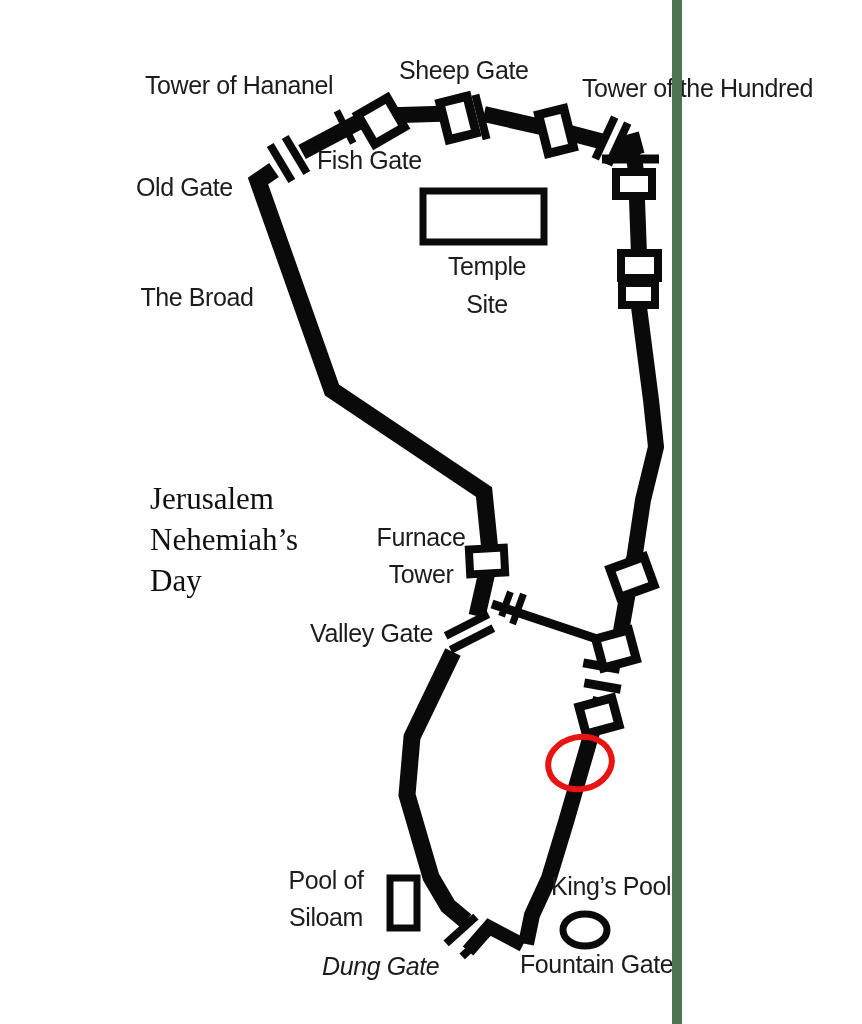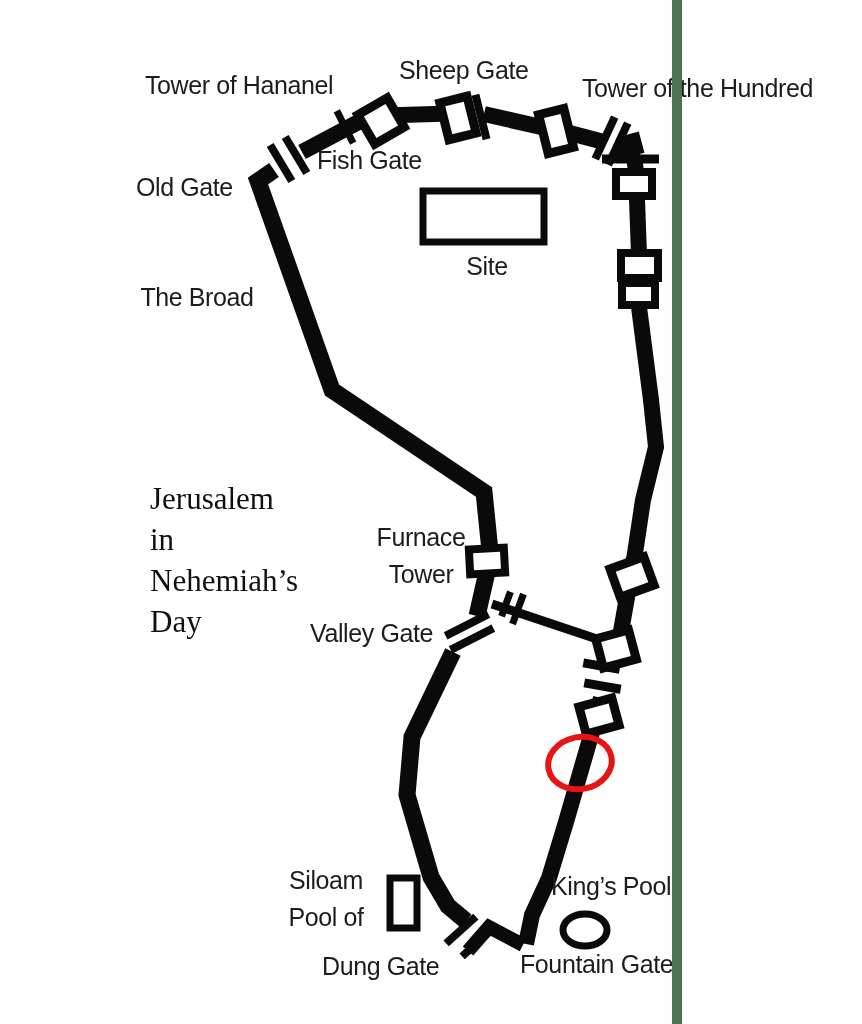--- a/index.html
+++ b/index.html
@@ -40,21 +40,21 @@
   #lbl-tower-of-hananel { left: 145px; top: 71px; }
   #lbl-sheep-gate       { left: 399px; top: 56px; text-align: center; }
   #lbl-tower-of-the-hundred { left: 582px; top: 74px; }
   #lbl-old-gate         { left: 136px; top: 141px; margin-top: 32px; }
   #lbl-fish-gate        { left: 317px; top: 146px; }
   #lbl-temple-site      { left: 417px; top: 247px; width: 140px; line-height: 38px; }
   #lbl-broad-wall       { left: 127px; top: 279px; width: 140px; line-height: 37px; text-align: center; }
   #lbl-furnace-tower    { left: 356px; top: 519px; width: 130px; line-height: 37px; }
   #lbl-valley-gate      { left: 310px; top: 619px; }
   #lbl-pool-of-siloam   { left: 262px; top: 862px; width: 128px; line-height: 37px; }
-  #lbl-dung-gate        { left: 322px; top: 952px; }
+  #lbl-dung-gate        { left: 322px; top: 952px; font-style: italic; }
   #lbl-kings-pool       { left: 551px; top: 872px; }
   #lbl-fountain-gate    { left: 520px; top: 950px; }
 </style>
 </head>
 <body>
 
 <div id="stage">
 
   <svg class="map" width="862" height="1024" viewBox="0 0 862 1024">
 
@@ -137,44 +137,44 @@
     <ellipse cx="0" cy="0" rx="32" ry="26" fill="none" stroke="#e81313" stroke-width="6" transform="translate(580,763) rotate(-12)"></ellipse>
   </svg>
 
   <div class="lbl" id="lbl-tower-of-hananel">Tower of Hananel</div>
   <div class="lbl" id="lbl-sheep-gate">Sheep Gate</div>
   <div class="lbl" id="lbl-tower-of-the-hundred">Tower of the Hundred</div>
   <div class="lbl" id="lbl-old-gate">Old Gate</div>
   <div class="lbl" id="lbl-fish-gate">Fish Gate</div>
 
   <div class="lbl block" id="lbl-temple-site">
+    <span class="ln">Temple</span>
     <span class="ln">Site</span>
   </div>
 
   <div class="lbl block" id="lbl-broad-wall">
     <span class="ln">The Broad</span>
   </div>
 
   <div id="map-title">
     <span class="ln">Jerusalem</span>
-    <span class="ln">in</span>
     <span class="ln">Nehemiah’s</span>
     <span class="ln">Day</span>
   </div>
 
   <div class="lbl" id="lbl-valley-gate">Valley Gate</div>
 
   <div class="lbl block" id="lbl-furnace-tower">
     <span class="ln">Furnace</span>
     <span class="ln">Tower</span>
   </div>
 
   <div class="lbl block" id="lbl-pool-of-siloam">
+    <span class="ln">Pool of</span>
     <span class="ln">Siloam</span>
-    <span class="ln">Pool of</span>
   </div>
 
   <div class="lbl" id="lbl-dung-gate">Dung Gate</div>
   <div class="lbl" id="lbl-kings-pool">King’s Pool</div>
   <div class="lbl" id="lbl-fountain-gate">Fountain Gate</div>
 
   <div class="right-border"></div>
 </div>
 
 </body></html>

